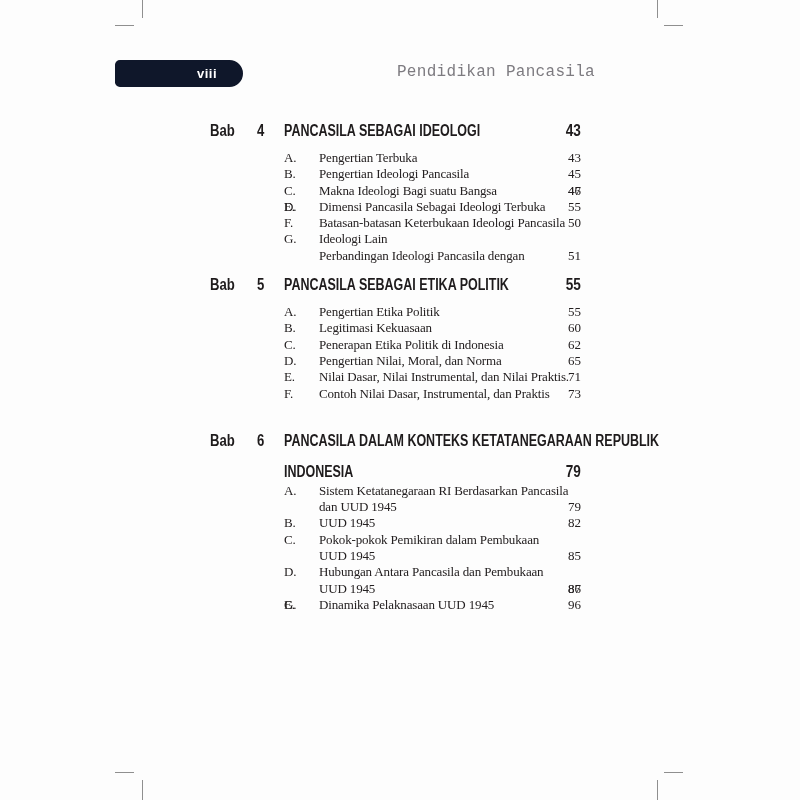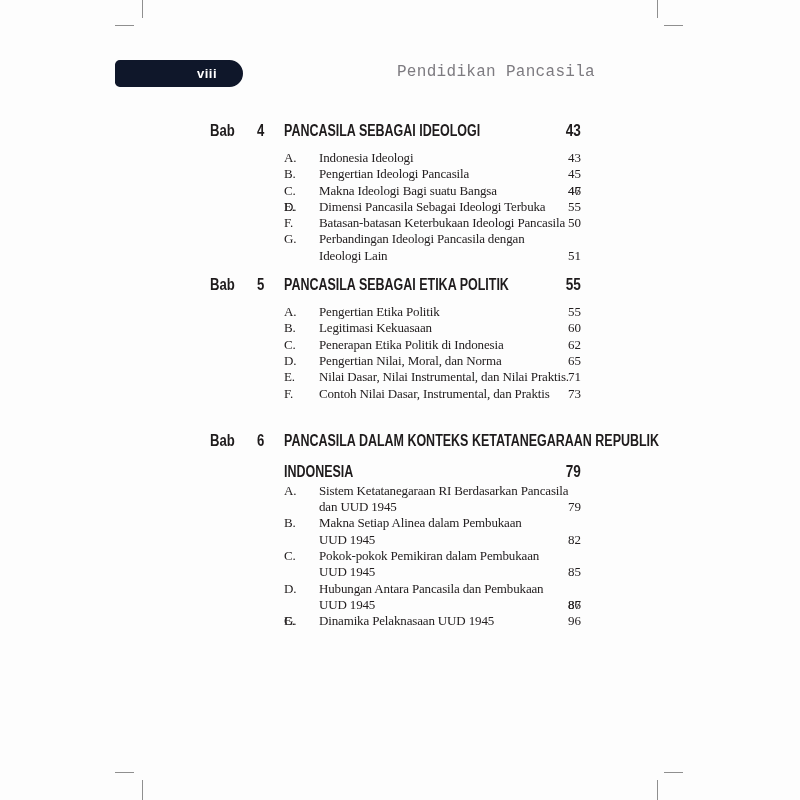--- a/index.html
+++ b/index.html
@@ -70,21 +70,21 @@
     <div class="section-head">
       <span class="bab-label">Bab</span>
       <span class="bab-num">4</span>
       <div class="head-lines">
             <div class="head-line"><span class="head-title">PANCASILA SEBAGAI IDEOLOGI</span><span class="head-page">43</span></div>
           </div>
     </div>
     <div class="items">
   <div class="item">
     <span class="letter">A.</span>
-    <span class="text"><div class="txt-line">Indonesia Ideologi</div></span>
+    <span class="text"><div class="txt-line">Pengertian Terbuka</div></span>
     <span class="page">43</span>
   </div>
 
   <div class="item">
     <span class="letter">B.</span>
     <span class="text"><div class="txt-line">Pengertian Ideologi Pancasila</div></span>
     <span class="page">45</span>
   </div>
 
   <div class="item">
@@ -105,21 +105,21 @@
   </div>
 
   <div class="item">
     <span class="letter">F.</span>
     <span class="text"><div class="txt-line">Batasan-batasan Keterbukaan Ideologi Pancasila</div></span>
     <span class="page">50</span>
   </div>
 
   <div class="item">
     <span class="letter">G.</span>
-    <span class="text"><div class="txt-line">Perbandingan Ideologi Pancasila dengan</div><div class="txt-line">Ideologi Lain</div></span>
+    <span class="text"><div class="txt-line">Ideologi Lain</div><div class="txt-line">Perbandingan Ideologi Pancasila dengan</div></span>
     <span class="page">51</span>
   </div>
 </div>
   </section>
 
   <section class="toc-section">
     <div class="section-head">
       <span class="bab-label">Bab</span>
       <span class="bab-num">5</span>
       <div class="head-lines">
@@ -176,21 +176,21 @@
     </div>
     <div class="items">
   <div class="item">
     <span class="letter">A.</span>
     <span class="text"><div class="txt-line">Sistem Ketatanegaraan RI Berdasarkan Pancasila</div><div class="txt-line">dan UUD 1945</div></span>
     <span class="page">79</span>
   </div>
 
   <div class="item">
     <span class="letter">B.</span>
-    <span class="text"><div class="txt-line">Makna Setiap Alinea dalam Pembukaan</div><div class="txt-line">UUD 1945</div></span>
+    <span class="text"><div class="txt-line">UUD 1945</div></span>
     <span class="page">82</span>
   </div>
 
   <div class="item">
     <span class="letter">C.</span>
     <span class="text"><div class="txt-line">Pokok-pokok Pemikiran dalam Pembukaan</div><div class="txt-line">UUD 1945</div></span>
     <span class="page">85</span>
   </div>
 
   <div class="item">

